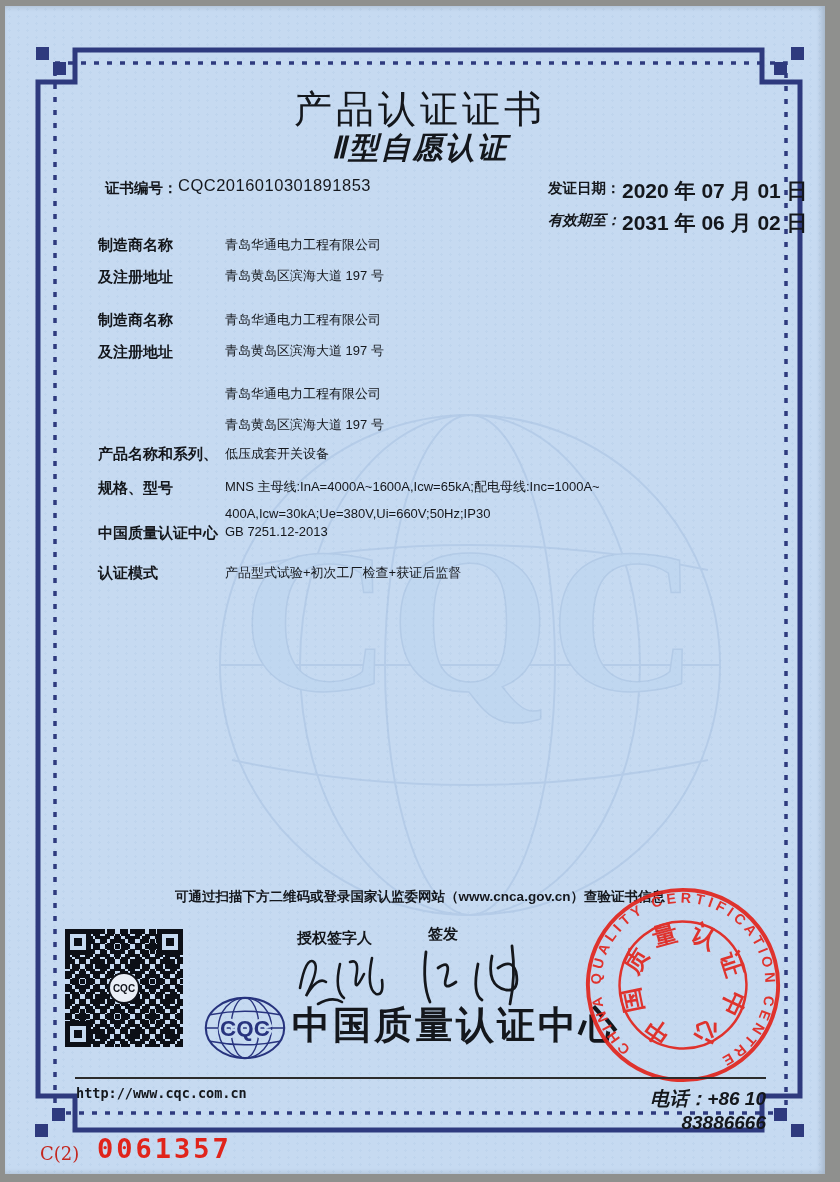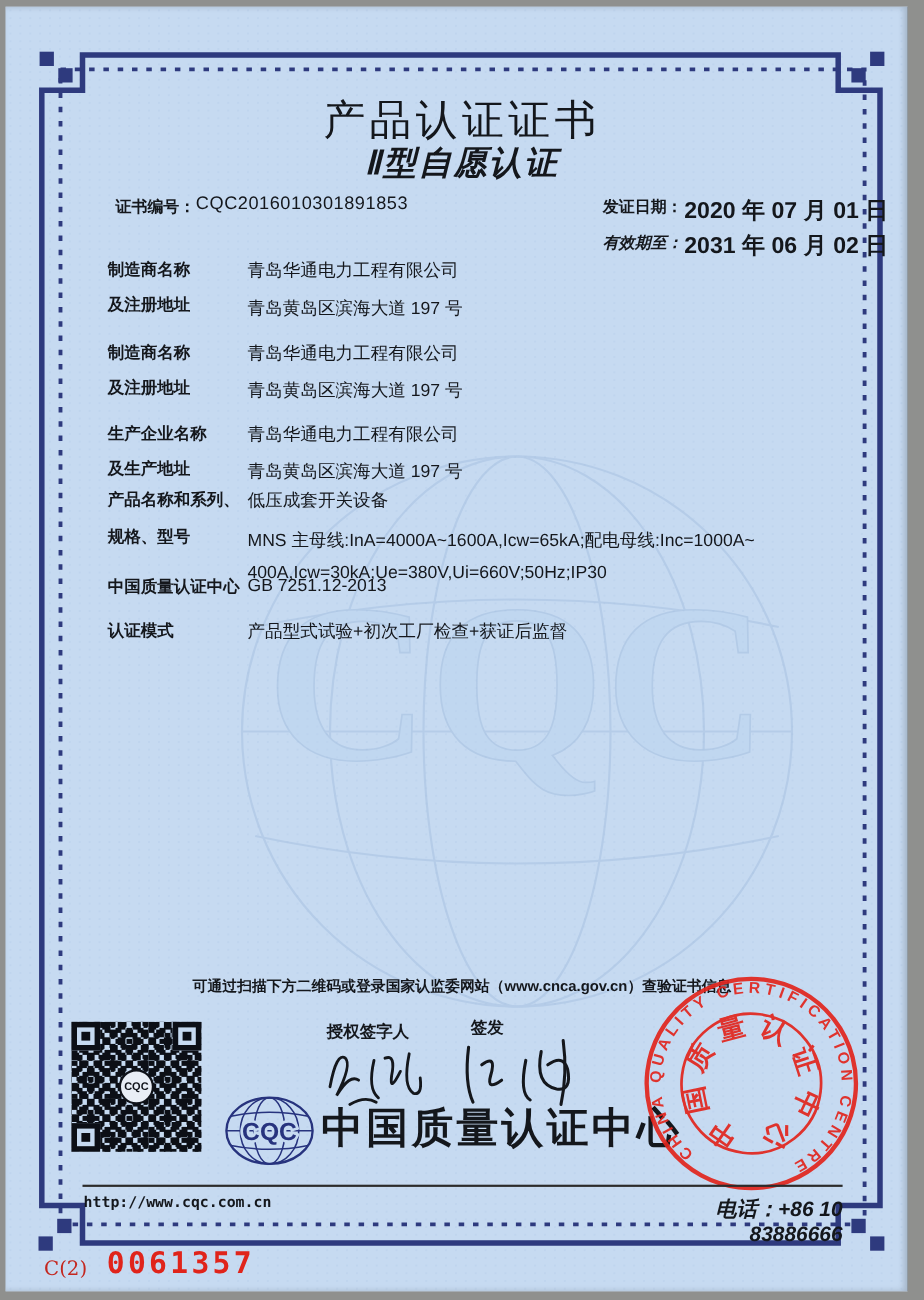--- a/index.html
+++ b/index.html
@@ -8,21 +8,21 @@
   .paper{position:absolute;left:5px;top:6px;width:820px;height:1168px;background:#c6daf1;
          background-image:radial-gradient(circle,rgba(130,165,210,.10) 0 1px,transparent 1.2px);
          background-size:9px 7px;box-shadow:inset -3px 0 6px rgba(0,0,0,.18);}
   .abs{position:absolute;}
   .title{left:0;right:0;top:84px;text-align:center;font-size:38px;font-weight:400;letter-spacing:4px;}
   .subtitle{left:0;right:0;top:128px;text-align:center;font-size:30px;font-weight:600;letter-spacing:2px;font-style:italic;}
   .kai{font-family:"DejaVu Serif",serif;font-weight:600;font-size:14.5px;}
   .certnum{font-size:16.5px;font-weight:500;letter-spacing:.5px;}
   .dateval{font-size:21px;font-weight:700;}
   .flabel{font-weight:700;font-size:15px;white-space:nowrap;}
-  .fvalue{font-size:16px;white-space:nowrap;}
+  .fvalue{font-size:13px;white-space:nowrap;}
   .gap{margin-top:13px;}
   .gap2{margin-top:10px;}
   .note{left:0;right:0;top:888px;text-align:center;font-size:13.5px;font-weight:600;}
   .qr{left:62px;top:926px;width:124px;height:124px;background:#c6daf1;}
   .qr .mods{position:absolute;left:3px;top:3px;right:3px;bottom:3px;
     background-image:repeating-conic-gradient(#0c0f16 0% 25%,transparent 0% 50%),
                      repeating-conic-gradient(transparent 0% 25%,#0c0f16 0% 50%);
     background-size:10px 10px,14px 14px;}
   .finder{position:absolute;width:26px;height:26px;border:5px solid #0c0f16;background:#c6daf1;box-sizing:border-box;}
   .finder i{position:absolute;left:4px;top:4px;width:8px;height:8px;background:#0c0f16;display:block;}
@@ -96,24 +96,20 @@
 
   <div class="abs" style="left:98px;top:311px;">
     <div class="flabel">制造商名称</div>
     <div class="flabel gap">及注册地址</div>
   </div>
   <div class="abs" style="left:225px;top:311px;">
     <div class="fvalue">青岛华通电力工程有限公司</div>
     <div class="fvalue gap">青岛黄岛区滨海大道 197 号</div>
   </div>
 
-  <div class="abs" style="left:98px;top:385px;">
-    <div class="flabel">生产企业名称</div>
-    <div class="flabel gap">及生产地址</div>
-  </div>
   <div class="abs" style="left:225px;top:385px;">
     <div class="fvalue">青岛华通电力工程有限公司</div>
     <div class="fvalue gap">青岛黄岛区滨海大道 197 号</div>
   </div>
 
   <div class="abs" style="left:98px;top:445px;">
     <div class="flabel">产品名称和系列、</div>
     <div class="flabel" style="margin-top:15px;">规格、型号</div>
   </div>
   <div class="abs" style="left:225px;top:445px;">

